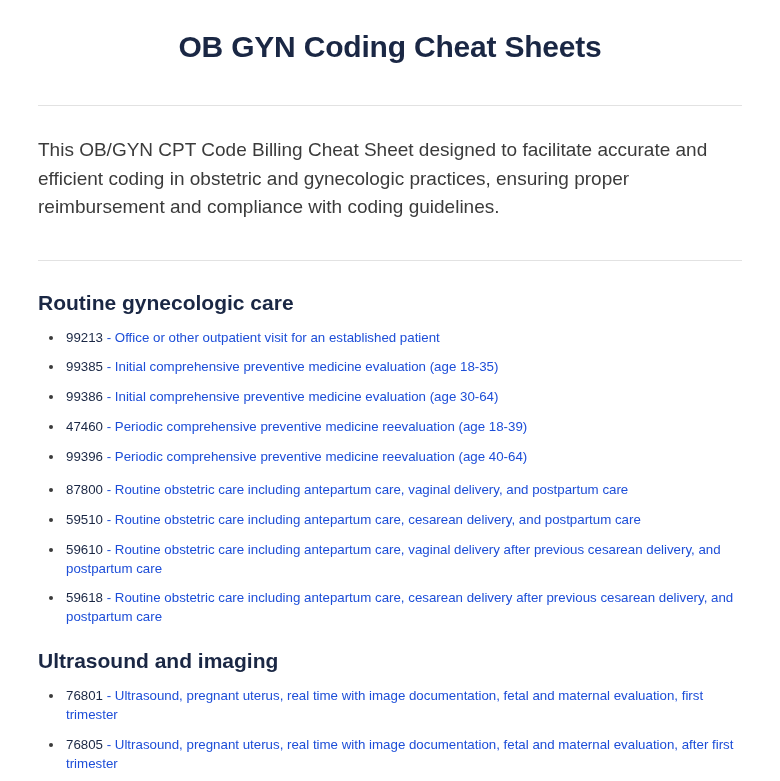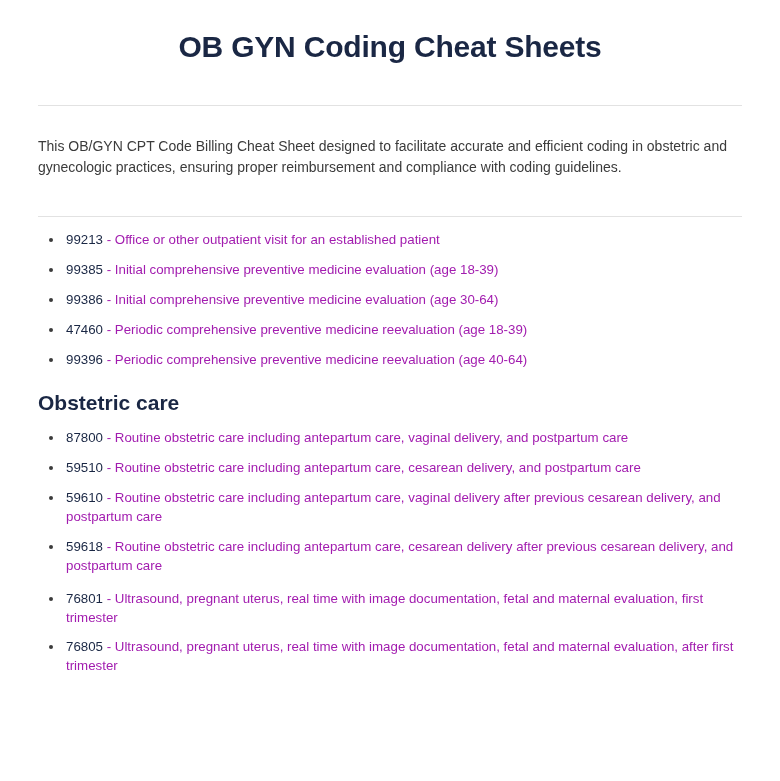--- a/index.html
+++ b/index.html
@@ -25,21 +25,21 @@
     color: #1a2744;
     margin: 30px 0 0 0;
     letter-spacing: -0.2px;
   }
   .rule {
     border: 0;
     border-top: 1px solid #e2e2e2;
     margin: 41px 0 0 0;
   }
   .intro {
-    font-size: 14px;
+    font-size: 19px;
     line-height: 1.5;
     color: #3b3b3b;
     margin: 30px 0 0 0;
   }
   .rule2 {
     border: 0;
     border-top: 1px solid #e2e2e2;
     margin: 38px 0 0 0;
   }
   .section-title {
@@ -64,79 +64,80 @@
     padding-left: 2px;
   }
   ul.code-list li::marker {
     color: #3b3b3b;
   }
   .code {
     font-weight: normal;
     color: #1a2744;
   }
   .desc {
-    color: #a21caf;
+    color: #1d4ed8;
   }
 </style>
 </head>
 <body>
 
 <div class="page">
 
   <h1 class="doc-title">OB GYN Coding Cheat Sheets</h1>
 
   <hr class="rule">
 
   <p class="intro">This OB/GYN CPT Code Billing Cheat Sheet  designed to facilitate accurate and efficient coding in obstetric and gynecologic practices, ensuring proper reimbursement and compliance with coding guidelines.</p>
 
   <hr class="rule2">
 
+  <h2 class="section-title">Routine gynecologic care</h2>
   <ul class="code-list">
     <li>
       <span class="code">99213</span>
       <span class="desc">- Office or other outpatient visit for an established patient</span>
     </li>
     <li>
       <span class="code">99385</span>
-      <span class="desc">- Initial comprehensive preventive medicine evaluation (age 18-39)</span>
+      <span class="desc">- Initial comprehensive preventive medicine evaluation (age 18-35)</span>
     </li>
     <li>
       <span class="code">99386</span>
       <span class="desc">- Initial comprehensive preventive medicine evaluation (age 30-64)</span>
     </li>
     <li>
       <span class="code">47460</span>
       <span class="desc">- Periodic comprehensive preventive medicine reevaluation (age 18-39)</span>
     </li>
     <li>
       <span class="code">99396</span>
       <span class="desc">- Periodic comprehensive preventive medicine reevaluation (age 40-64)</span>
     </li>
   </ul>
 
-  <h2 class="section-title tight">Obstetric care</h2>
   <ul class="code-list">
     <li>
       <span class="code">87800</span>
       <span class="desc">- Routine obstetric care including antepartum care, vaginal delivery, and postpartum care</span>
     </li>
     <li>
       <span class="code">59510</span>
       <span class="desc">- Routine obstetric care including antepartum care, cesarean delivery, and postpartum care</span>
     </li>
     <li>
       <span class="code">59610</span>
       <span class="desc">- Routine obstetric care including antepartum care, vaginal delivery after previous cesarean delivery, and postpartum care</span>
     </li>
     <li>
       <span class="code">59618</span>
       <span class="desc">- Routine obstetric care including antepartum care, cesarean delivery after previous cesarean delivery, and postpartum care</span>
     </li>
   </ul>
 
+  <h2 class="section-title tight">Ultrasound and imaging</h2>
   <ul class="code-list">
     <li>
       <span class="code">76801</span>
       <span class="desc">- Ultrasound, pregnant uterus, real time with image documentation, fetal and maternal evaluation, first trimester</span>
     </li>
     <li>
       <span class="code">76805</span>
       <span class="desc">- Ultrasound, pregnant uterus, real time with image documentation, fetal and maternal evaluation, after first trimester</span>
     </li>
   </ul>

